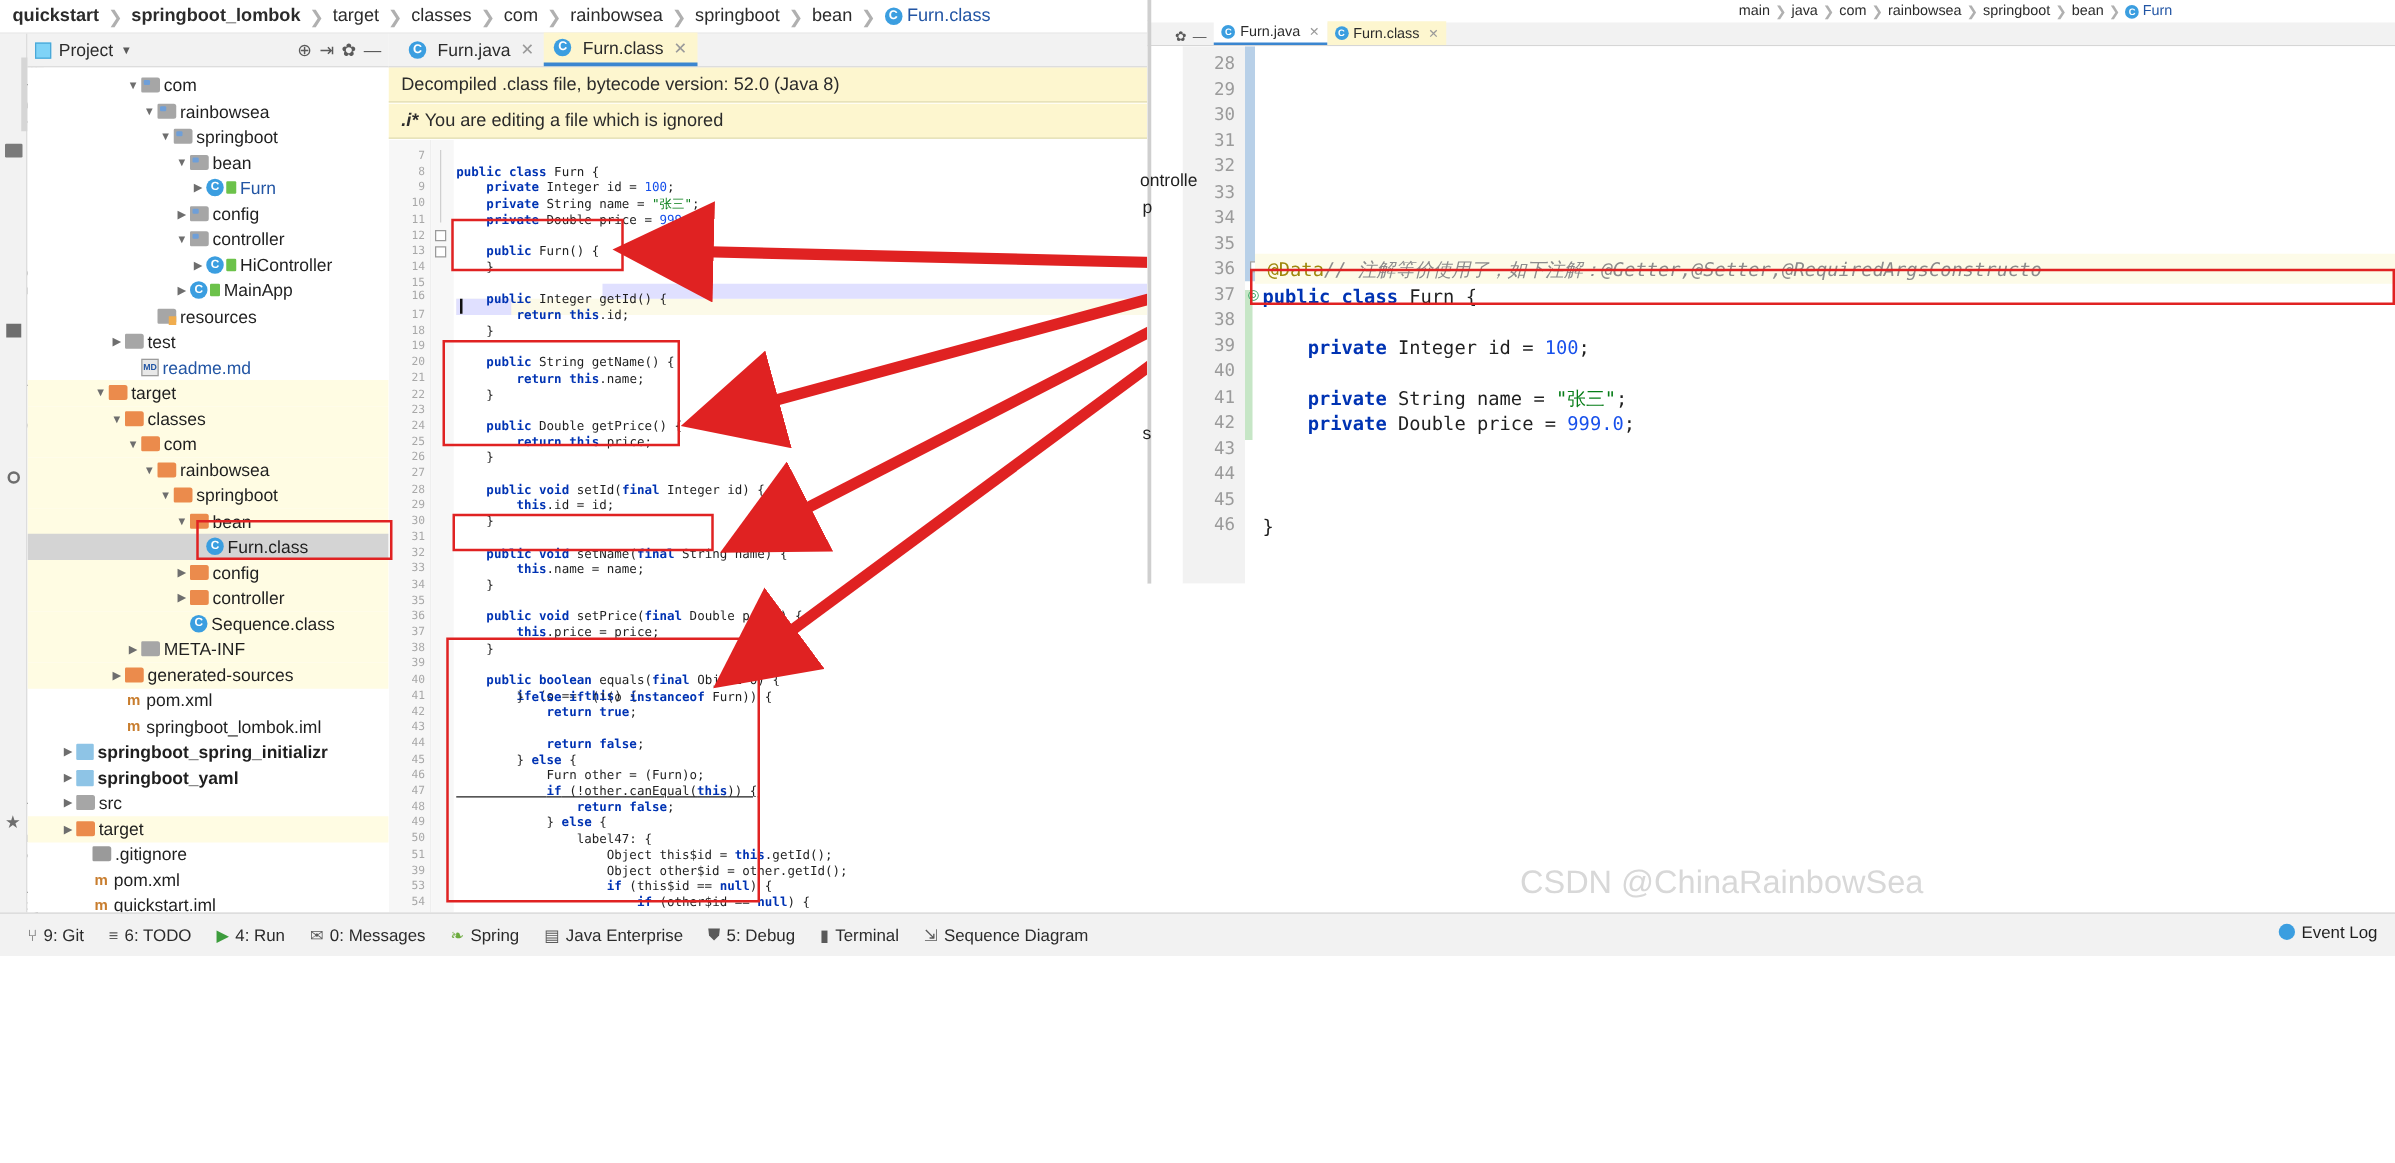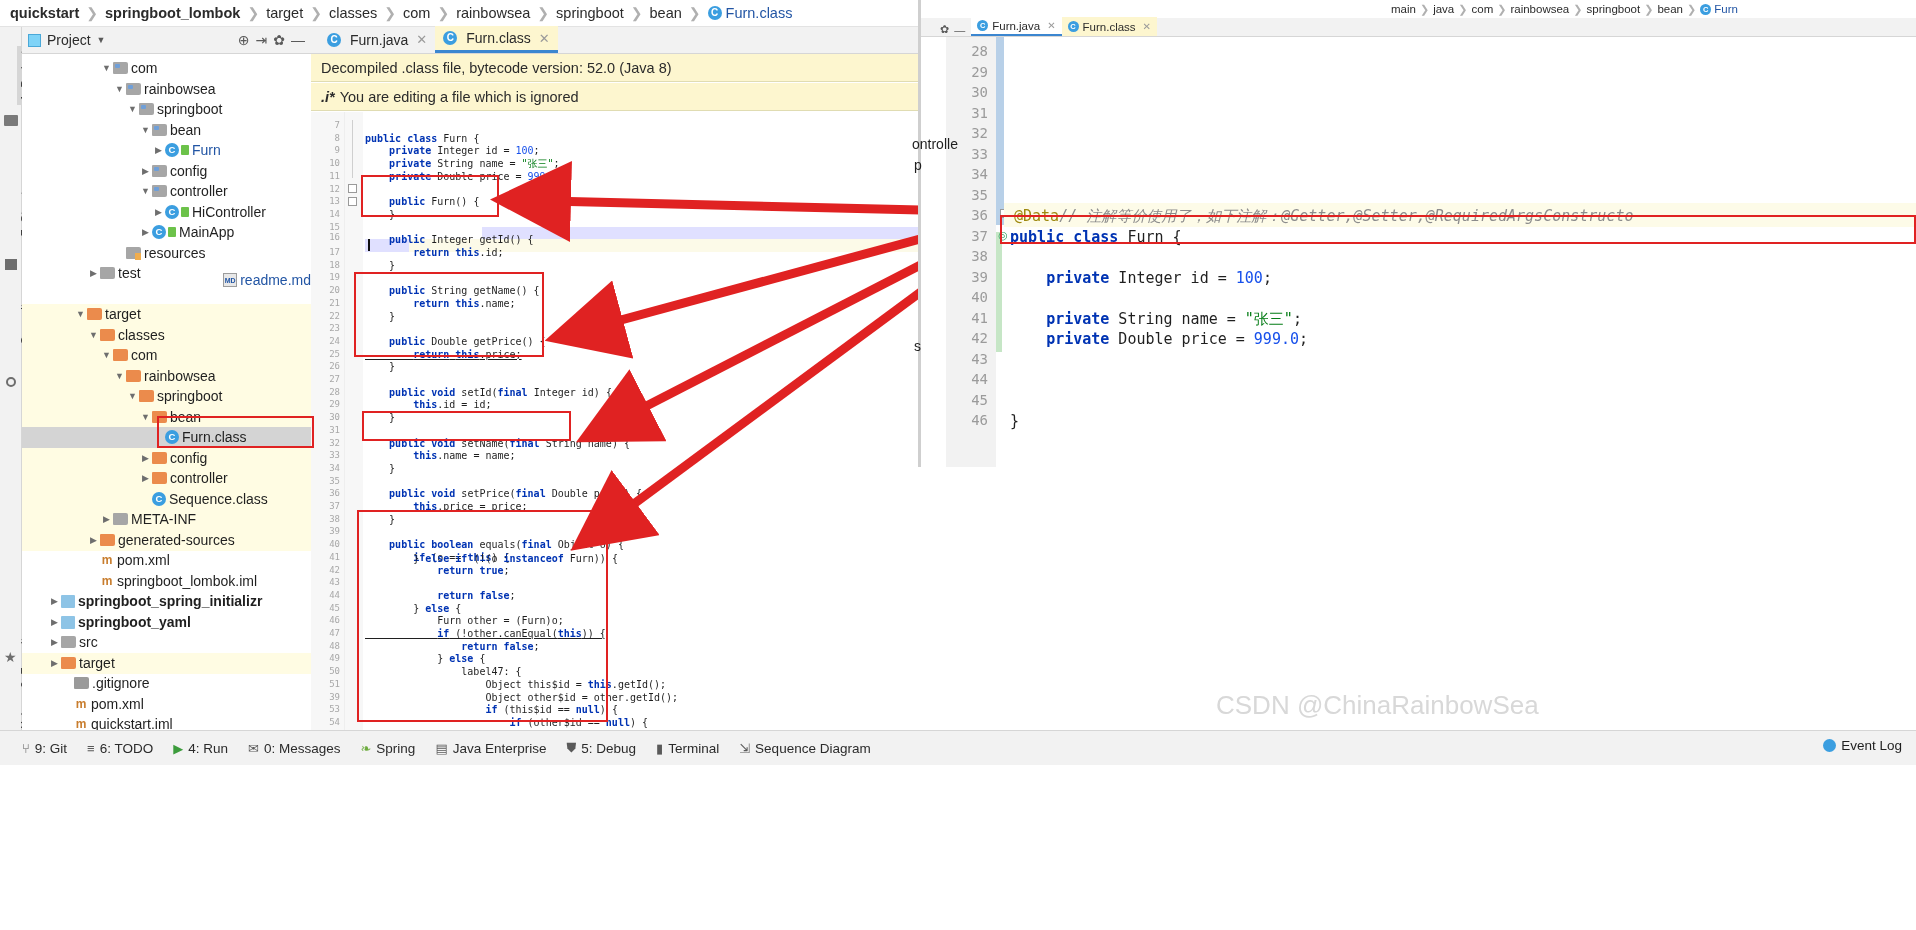--- a/index.html
+++ b/index.html
@@ -281,21 +281,21 @@
     <div class="row" style="position: absolute; top: 189px; left: 0px; width: 289px; padding-left: 91px;">
       <span class="arrow"></span>
       <span class="folder res"></span>
       <span class="nm blk">resources</span>
     </div>
     <div class="row" style="position: absolute; top: 209px; left: 0px; width: 289px; padding-left: 65px;">
       <span class="arrow">▶</span>
       <span class="folder src"></span>
       <span class="nm blk">test</span>
     </div>
-    <div class="row" style="position: absolute; top: 216px; left: 0px; width: 289px; padding-left: 78px; justify-content: flex-end;">
+    <div class="row" style="position: absolute; top: 230px; left: 0px; width: 289px; padding-left: 78px;">
       <span class="arrow"></span>
       <span class="mdicon">MD</span>
       <span class="nm blu">readme.md</span>
     </div>
     <div class="row highlight-yellow" style="position: absolute; top: 250px; left: 0px; width: 289px; padding-left: 52px;">
       <span class="arrow">▼</span>
       <span class="folder orange"></span>
       <span class="nm blk">target</span>
     </div>
     <div class="row highlight-yellow" style="position: absolute; top: 271px; left: 0px; width: 289px; padding-left: 65px;">
@@ -491,21 +491,21 @@
       <div class="cline" style="top: 58.8px;">    <span class="kw">private</span> Double price = <span class="num">999.0D</span>;</div>
       <div class="cline" style="top: 84.2px;">    <span class="kw">public</span> Furn() {</div>
       <div class="cline" style="top: 96.9px;">    }</div>
       <div class="cline" style="top: 122.3px;">    <span class="kw">public</span> Integer getId() {</div>
       <div class="cline" style="top: 135px;">        <span class="kw">return</span> <span class="kw">this</span>.id;</div>
       <div class="cline" style="top: 147.7px;">    }</div>
       <div class="cline" style="top: 173.1px;">    <span class="kw">public</span> String getName() {</div>
       <div class="cline" style="top: 185.8px;">        <span class="kw">return</span> <span class="kw">this</span>.name;</div>
       <div class="cline" style="top: 198.5px;">    }</div>
       <div class="cline" style="top: 223.9px;">    <span class="kw">public</span> Double getPrice() {</div>
-      <div class="cline" style="top: 236.6px; text-decoration: underline;">        <span class="kw">return</span> <span class="kw">this</span>.price;</div>
+      <div class="cline" style="top: 236.6px;">        <span class="kw">return</span> <span class="kw">this</span>.price;</div>
       <div class="cline" style="top: 249.3px;">    }</div>
       <div class="cline" style="top: 274.7px;">    <span class="kw">public</span> <span class="kw">void</span> setId(<span class="kw">final</span> Integer id) {</div>
       <div class="cline" style="top: 287.4px;">        <span class="kw">this</span>.id = id;</div>
       <div class="cline" style="top: 300.1px;">    }</div>
       <div class="cline" style="top: 325.5px;">    <span class="kw">public</span> <span class="kw">void</span> setName(<span class="kw">final</span> String name) {</div>
       <div class="cline" style="top: 338.2px;">        <span class="kw">this</span>.name = name;</div>
       <div class="cline" style="top: 350.9px;">    }</div>
       <div class="cline" style="top: 376.3px;">    <span class="kw">public</span> <span class="kw">void</span> setPrice(<span class="kw">final</span> Double price) {</div>
       <div class="cline" style="top: 389px;">        <span class="kw">this</span>.price = price;</div>
       <div class="cline" style="top: 401.7px;">    }</div>

